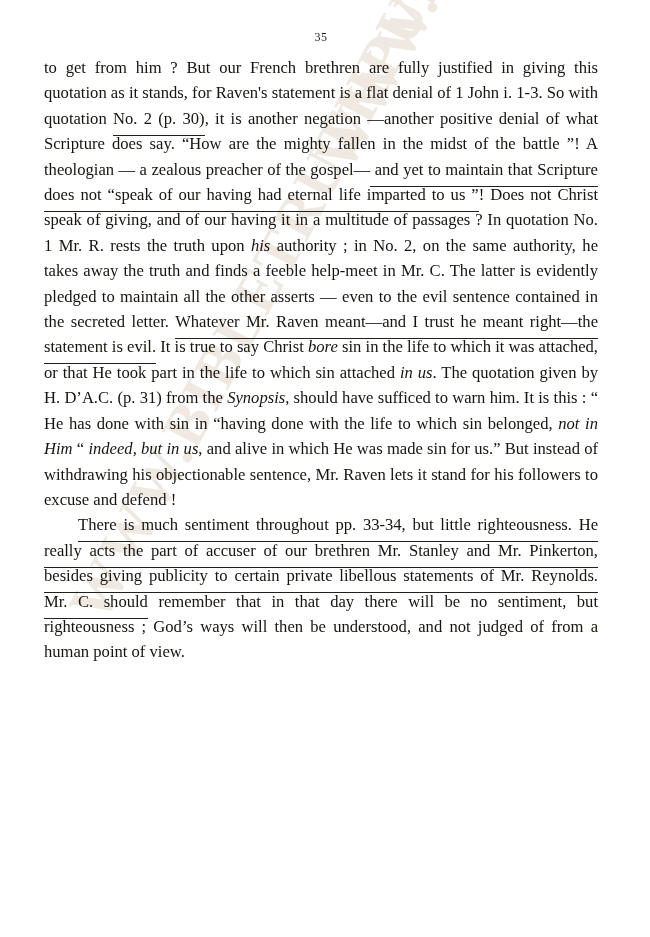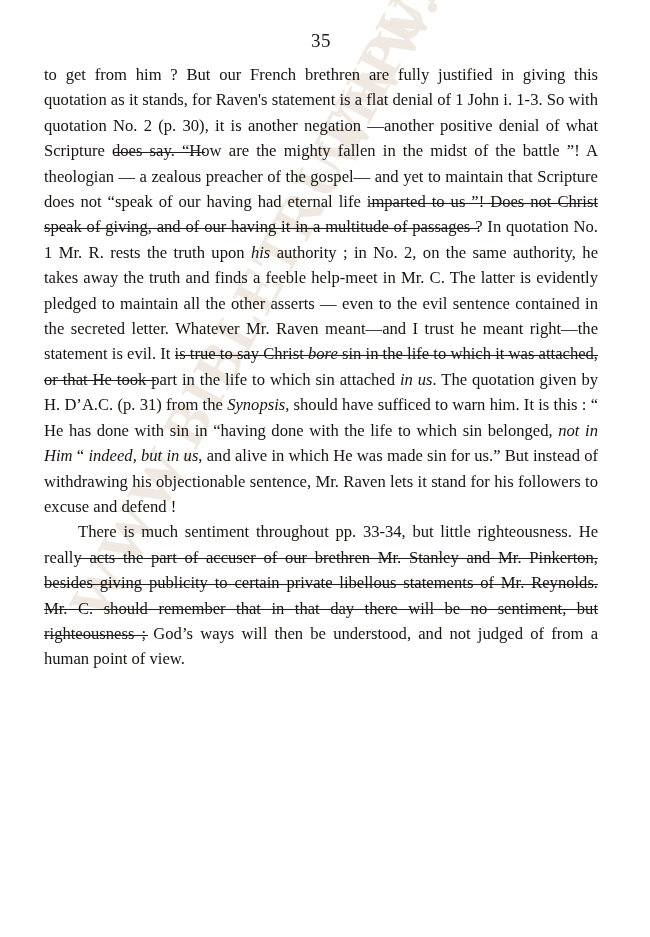--- a/index.html
+++ b/index.html
@@ -53,21 +53,21 @@
     position: relative;
     z-index: 1;
     width: 650px;
     height: 937px;
     box-sizing: border-box;
     padding: 30px 52px 0 44px;
   }
 
   .page-number {
     text-align: center;
-    font-size: 19px;
+    font-size: 12px;
     color: #1b1b1b;
     margin: 0 0 10px 0;
     letter-spacing: 0.5px;
   }
 
   .body-text {
     font-size: 16.6px;
     line-height: 25.4px;
     color: #17140f;
     text-align: justify;
@@ -80,21 +80,21 @@
   }
   .para.first {
     text-indent: 0;
   }
 
   .it { font-style: italic; }
   .ul2 {
     position: relative;
     display: inline;
     box-shadow: inset 0 -2px 0 -1px #22201c, inset 0 -4px 0 -3px #3a352e;
-    padding-bottom: 18px;
+    padding-bottom: 8px;
   }
 
   .blur {
     filter: blur(0.18px);
   }
 </style>
 </head>
 <body>
 
 <div class="watermark">

